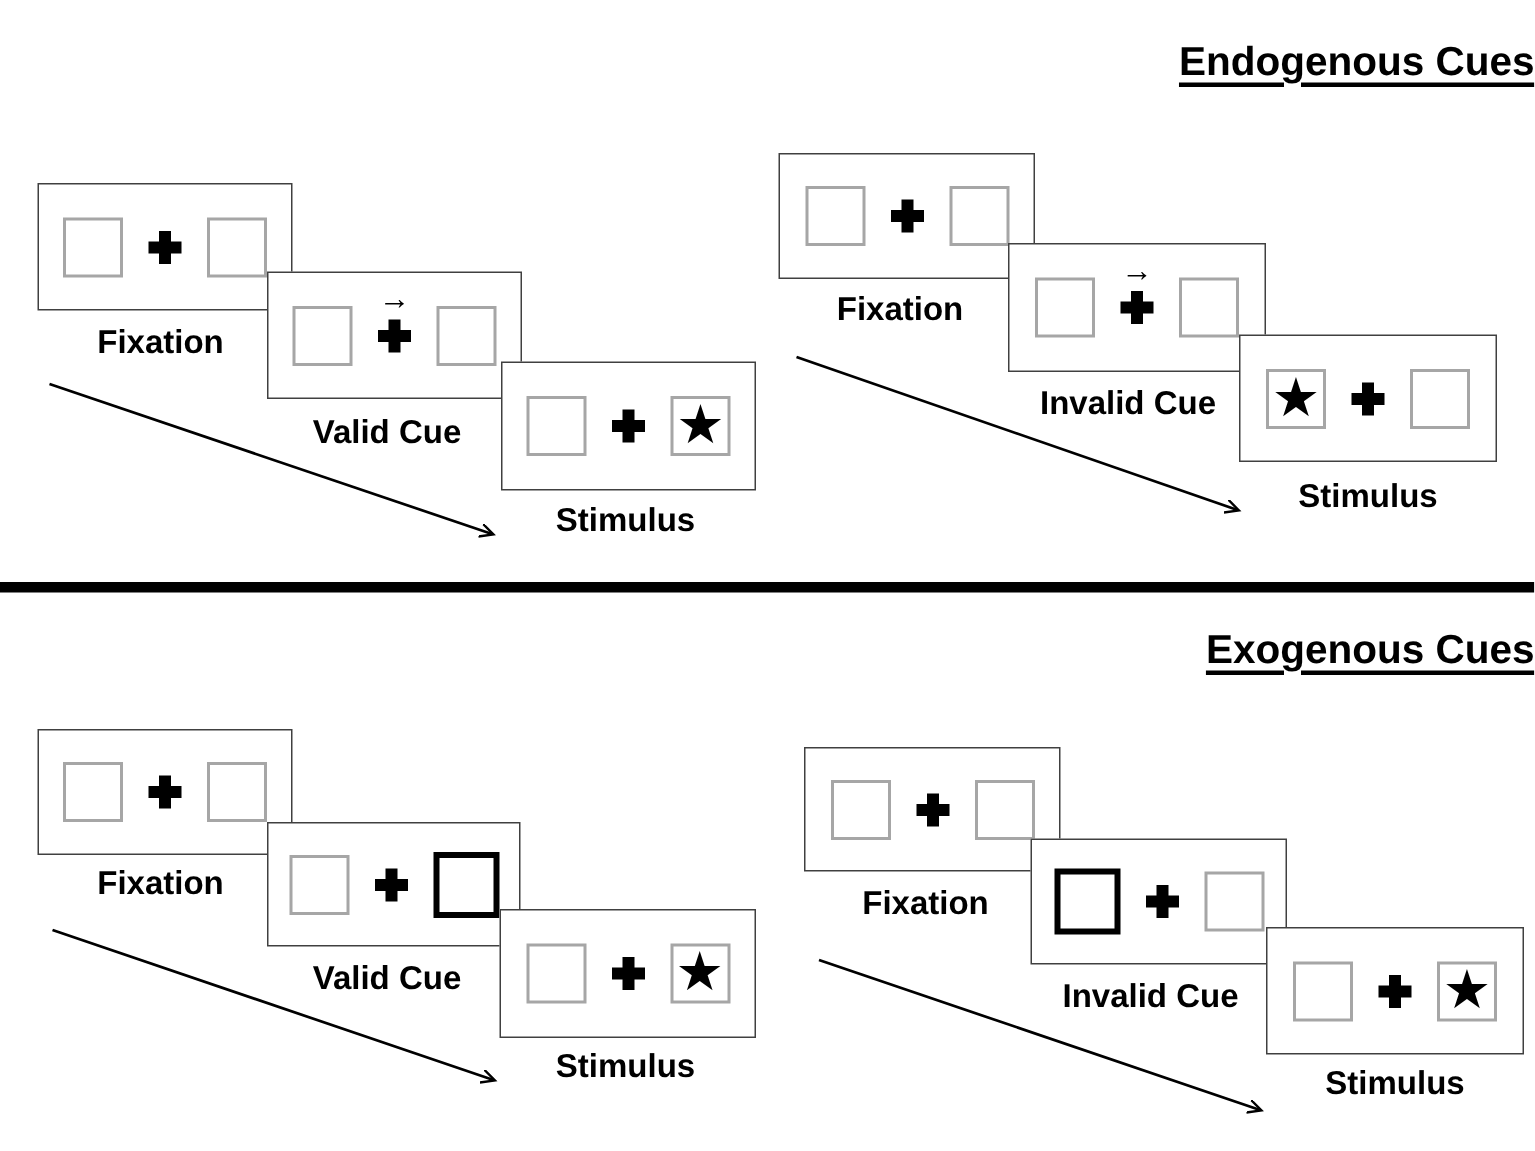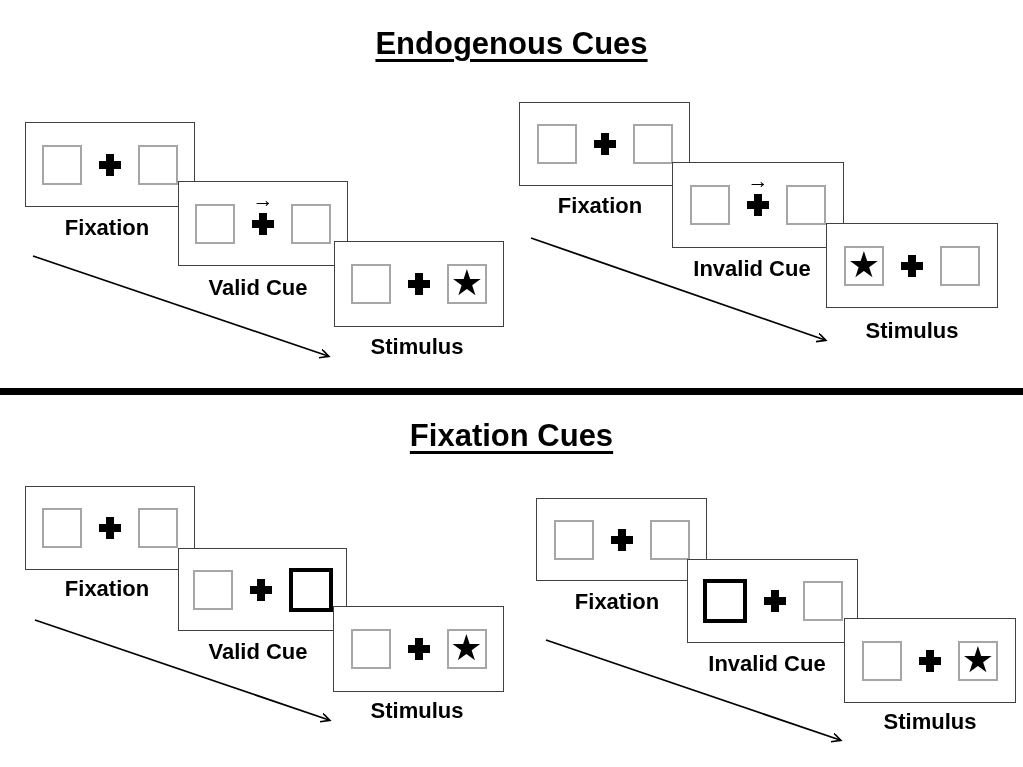--- a/index.html
+++ b/index.html
@@ -5,22 +5,22 @@
   html,body { margin:0; padding:0; background:#ffffff; }
   #stage {
     position:relative;
     width:1023px; height:767px;
     background:#ffffff;
     font-family:"Liberation Sans", sans-serif;
     overflow:hidden;
   }
   .section-title {
     position:absolute; left:0; width:1023px;
-    text-align:center;
-    font-size:31px; font-weight:700; color:#000;
+    text-align:right;
+    font-size:27px; font-weight:700; color:#000;
     text-decoration:underline;
     text-decoration-thickness:3px;
     text-underline-offset:5px;
   }
   .divider {
     position:absolute; left:0; top:388px;
     width:1023px; height:7px; background:#000;
   }
   .panel {
     position:absolute;
@@ -137,21 +137,21 @@
     </div>
     <div class="cross-wrap">
       <div class="plus"></div>
     </div>
     <div class="sq"></div>
   </div>
   <div class="lbl" style="left:832px;top:319px;">Stimulus</div>
 
   <div class="divider"></div>
 
-  <div class="section-title" style="top:418px;">Fixation Cues</div>
+  <div class="section-title" style="top:418px;">Exogenous Cues</div>
 
   <div class="panel" style="left:25px;top:486px;width:170px;height:84px;">
     <div class="sq"></div>
     <div class="cross-wrap">
       <div class="plus"></div>
     </div>
     <div class="sq"></div>
   </div>
   <div class="lbl" style="left:27px;top:577px;">Fixation</div>
 

